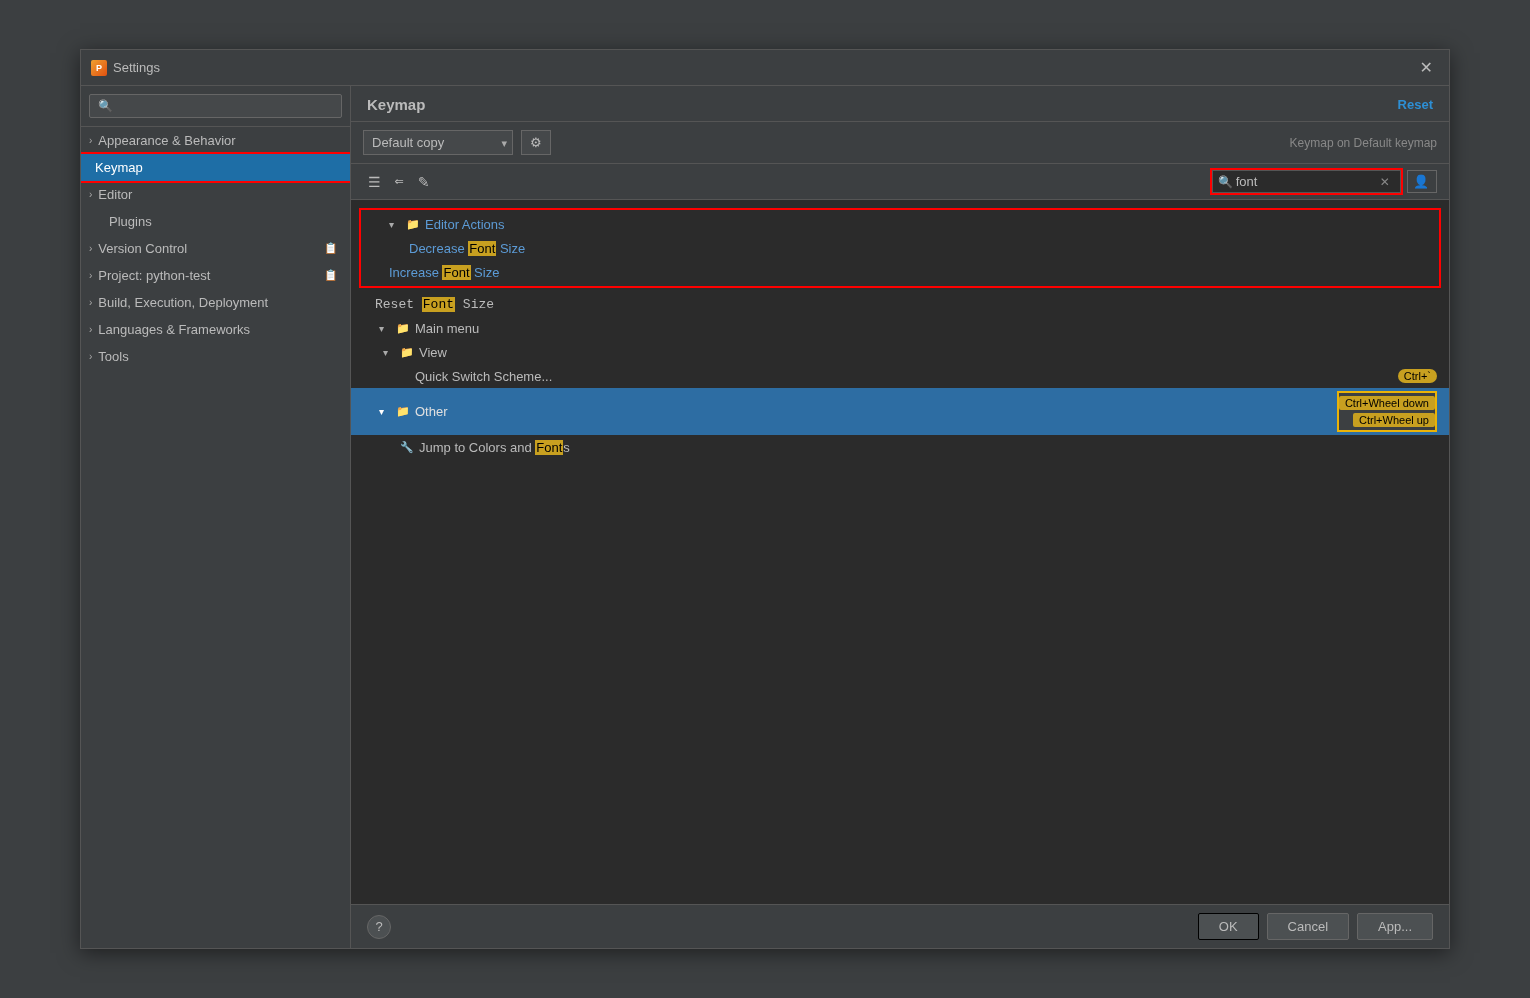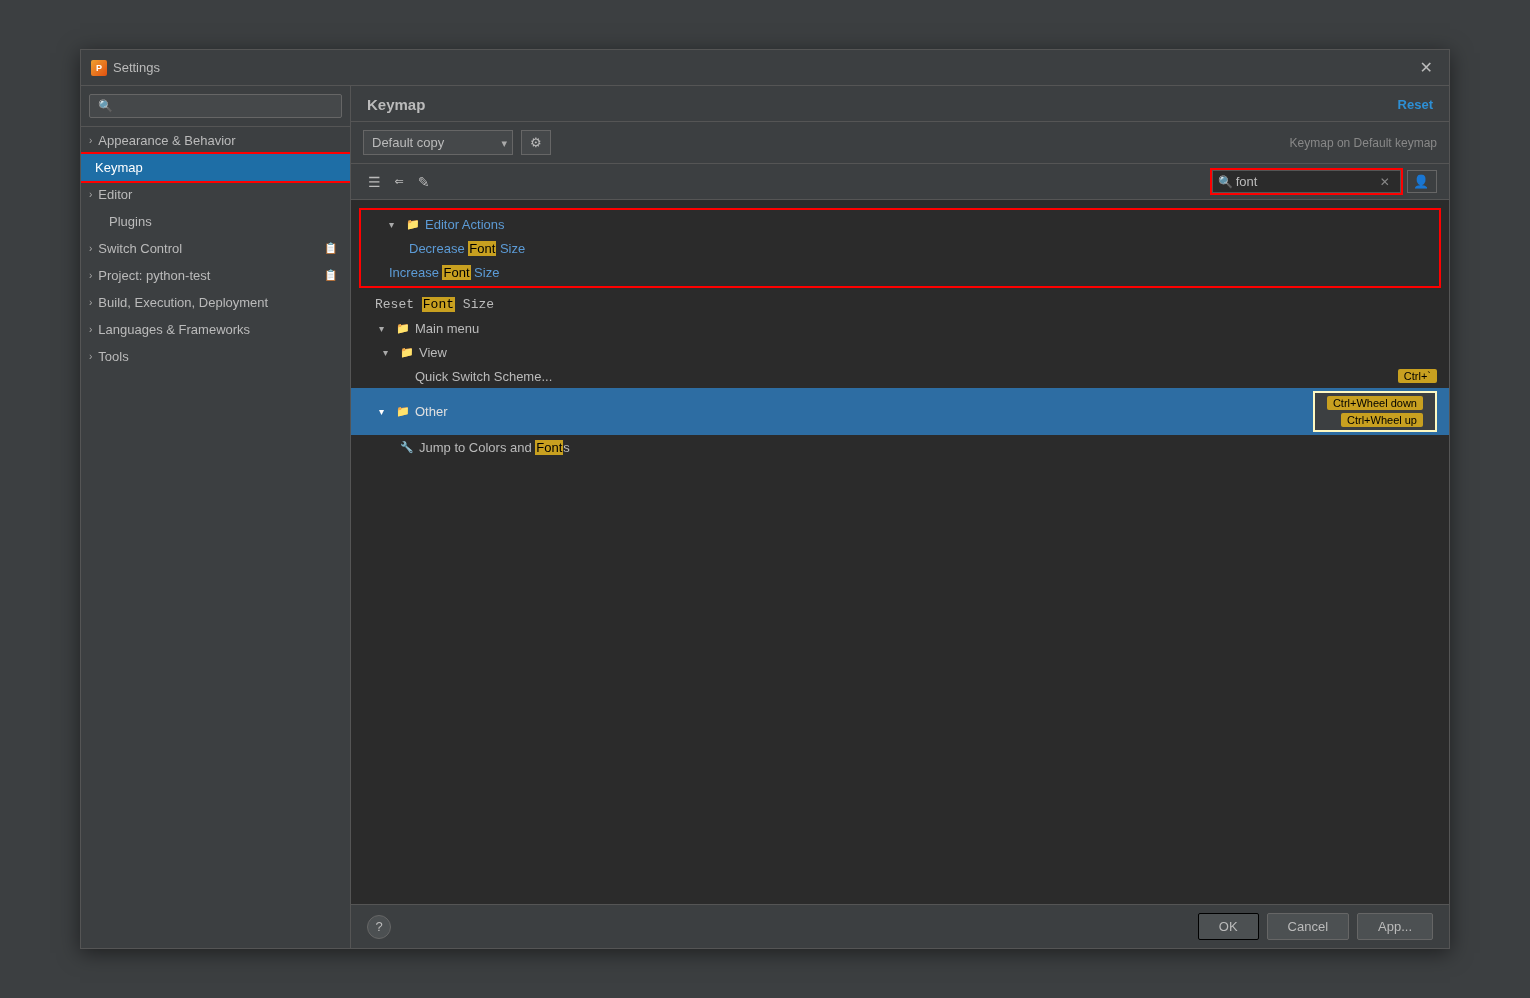--- a/index.html
+++ b/index.html
@@ -284,21 +284,21 @@
       background: #c8a020;
       color: #000;
       padding: 0 1px;
     }
     .shortcut-tag {
       margin-left: auto;
       background: #c8a020;
       color: #000;
       padding: 1px 6px;
       font-size: 11px;
-      border-radius: 2px;
+      border-radius: 7px;
     }
     .shortcut-item {
       background: #c8a020;
       color: #000;
       padding: 1px 6px;
       font-size: 11px;
       border-radius: 2px;
       white-space: nowrap;
     }
     
@@ -381,21 +381,21 @@
         <span class="arrow">›</span>
         <span>Editor</span>
       </div>
 
       <div class="sidebar-item sidebar-item-indent">
         <span>Plugins</span>
       </div>
 
       <div class="sidebar-item">
         <span class="arrow">›</span>
-        <span>Switch Control</span>
+        <span>Version Control</span>
         <span style="margin-left:auto;font-size:11px;color:#666;">📋</span>
       </div>
 
       <div class="sidebar-item">
         <span class="arrow">›</span>
         <span>Project: python-test</span>
         <span style="margin-left:auto;font-size:11px;color:#666;">📋</span>
       </div>
 
       <div class="sidebar-item">
@@ -496,21 +496,21 @@
           <span class="tree-label">Quick Switch Scheme...</span>
           <span class="shortcut-tag">Ctrl+`</span>
         </div>
 
         <div style="display:flex;align-items:center;background:#2d6da3;padding:3px 12px;min-height:24px;">
           <span style="width:16px;display:inline-block;"></span>
           <span class="tree-arrow" style="color:white;">▾</span>
           <span class="tree-icon" style="color:#d4a017;">📁</span>
           <span class="tree-label white">Other</span>
 
-          <div style="margin-left:auto;border:2px solid #fef9c3;background:#3c3f41;padding:3px 12px;display:flex;flex-direction:column;align-items:flex-end;gap:3px;">
+          <div style="margin-left:auto;border:2px solid #eab308;background:#3c3f41;padding:3px 0;display:flex;flex-direction:column;align-items:flex-end;gap:3px;">
             <span class="shortcut-item">Ctrl+Wheel down</span>
             <span class="shortcut-item">Ctrl+Wheel up</span>
           </div>
         </div>
 
         <div class="tree-row" style="padding-left:48px;">
           <span class="tree-icon wrench-icon">🔧</span>
           <span class="tree-label">
             Jump to Colors and <span class="highlight-yellow">Font</span>s
           </span>

